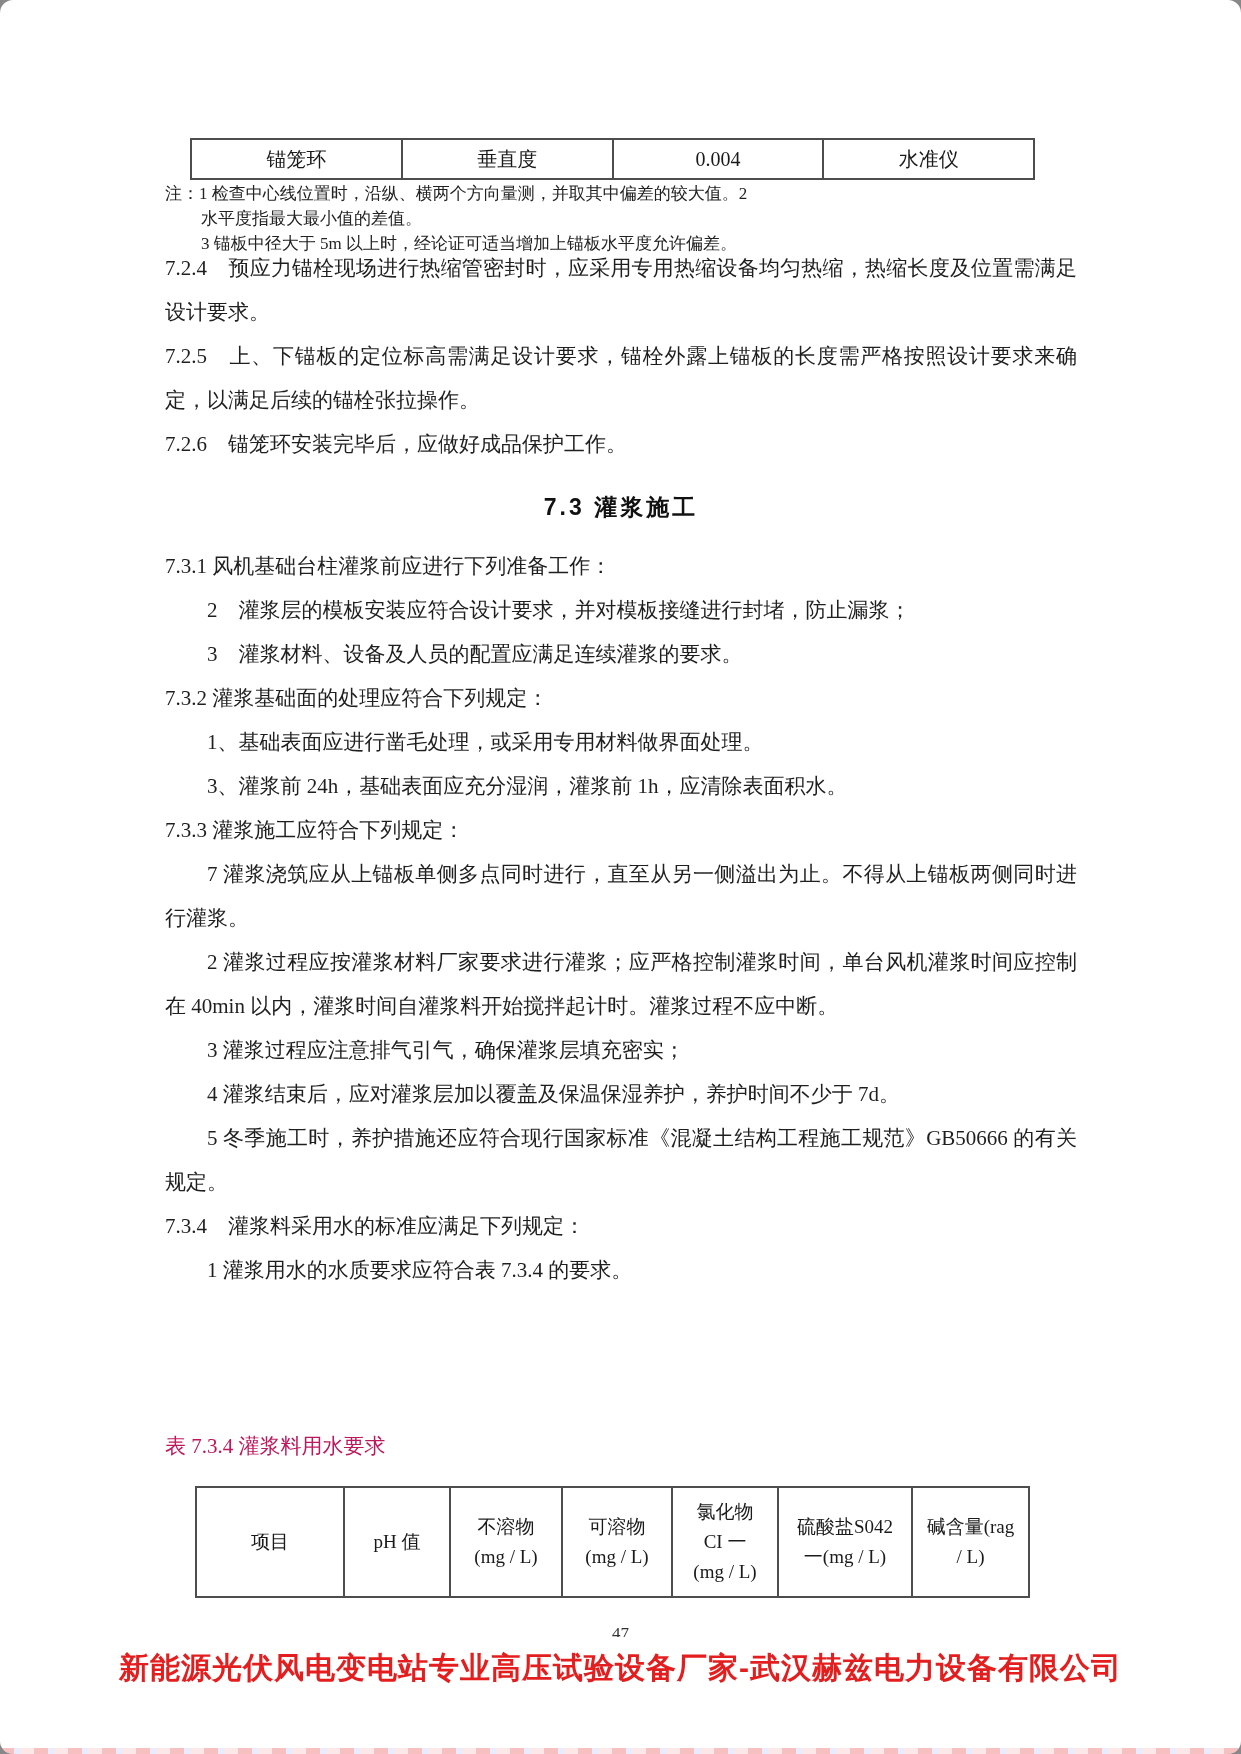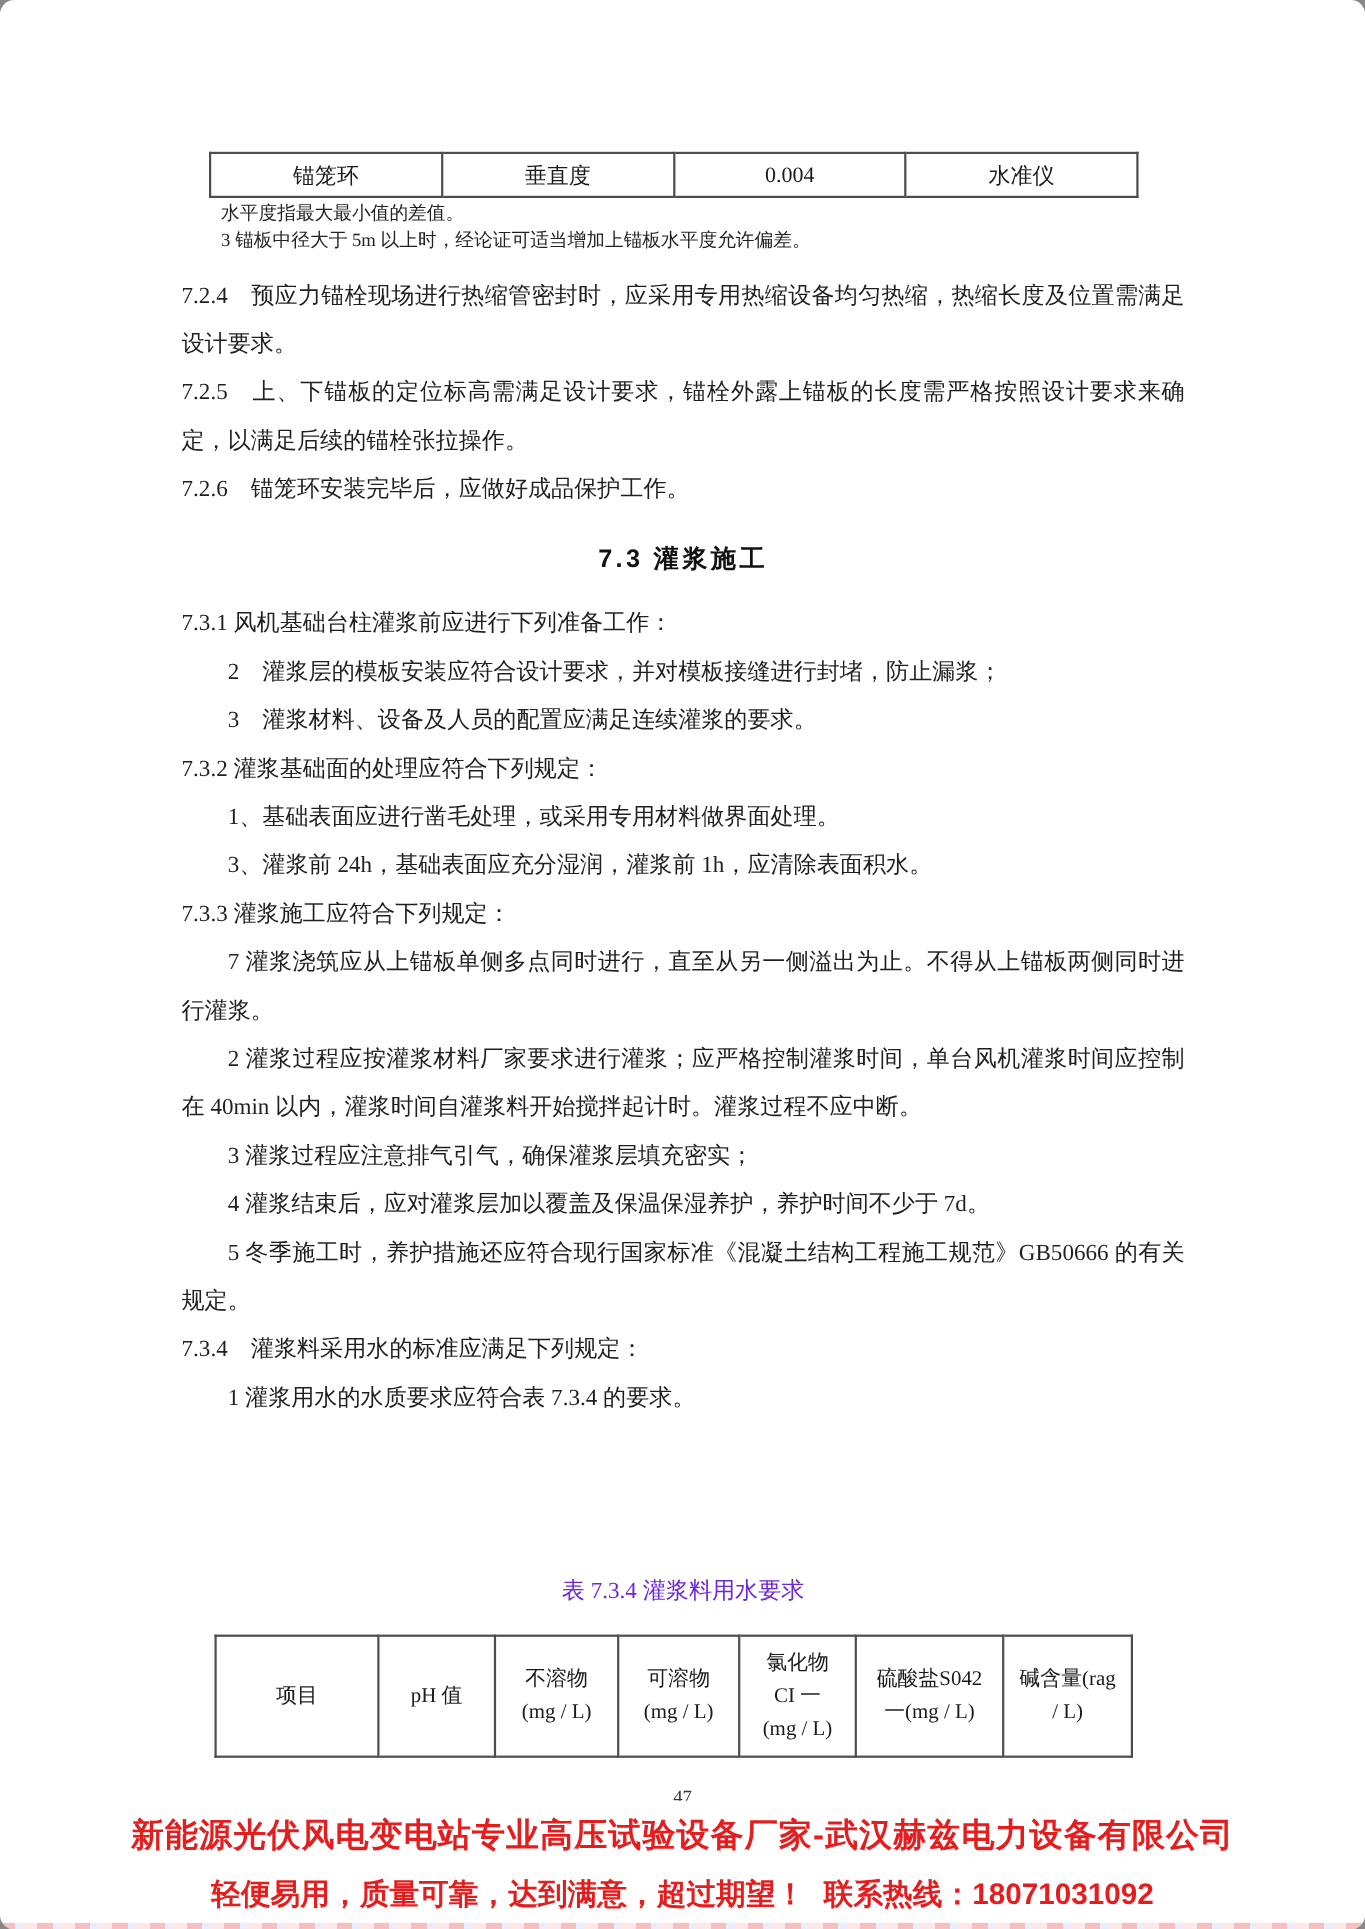--- a/index.html
+++ b/index.html
@@ -46,21 +46,21 @@
     margin:14px 0 10px 0;
     text-align:center;
     font-family:"Liberation Sans","DejaVu Sans",sans-serif;
     font-weight:bold; font-size:23px; line-height:54px;
     letter-spacing:3px; color:#111;
   }
 
   
   .table-caption {
     position:absolute; left:165px; top:1432px; width:912px;
-    text-align:center; font-size:21px; color:#6d28d9;
+    text-align:left; font-size:21px; color:#be185d;
   }
   .water-table {
     position:absolute; left:195px; top:1486px;
     width:833px; border-collapse:collapse; table-layout:fixed;
   }
   .water-table th {
     border:2px solid #4d4d4d;
     font-weight:normal; font-size:19px; line-height:30px;
     text-align:center; vertical-align:middle;
     height:104px; padding:2px 2px; color:#1a1a1a;
@@ -105,20 +105,21 @@
         <tr>
       <td>锚笼环</td>
       <td>垂直度</td>
       <td>0.004</td>
       <td>水准仪</td>
     </tr>
   </tbody>
     </table>
 
   <div class="notes">
+    <div>注：1 检查中心线位置时，沿纵、横两个方向量测，并取其中偏差的较大值。2</div>
     <div class="cont">水平度指最大最小值的差值。</div>
     <div class="cont">3 锚板中径大于 5m 以上时，经论证可适当增加上锚板水平度允许偏差。</div>
   </div>
 
   <div class="body-text">
     <p>7.2.4　预应力锚栓现场进行热缩管密封时，应采用专用热缩设备均匀热缩，热缩长度及位置需满足设计要求。</p>
     <p>7.2.5　上、下锚板的定位标高需满足设计要求，锚栓外露上锚板的长度需严格按照设计要求来确定，以满足后续的锚栓张拉操作。</p>
     <p>7.2.6　锚笼环安装完毕后，应做好成品保护工作。</p>
 
     <h2 class="section-heading">7.3  灌浆施工</h2>
@@ -182,19 +183,15 @@
       </th>
     </tr>
   </tbody>
     </table>
 
   <div class="page-number-clip">
     <span>47</span>
   </div>
 
   <div class="footer-line1">新能源光伏风电变电站专业高压试验设备厂家-武汉赫兹电力设备有限公司</div>
-  <div class="footer-line2">
-    <span>轻便易用，质量可靠，达到满意，超过期望！</span>
-    <span>联系热线：18071031092</span>
-  </div>
   <div class="footer-strip"></div>
 
 </div>
 
 </body></html>

